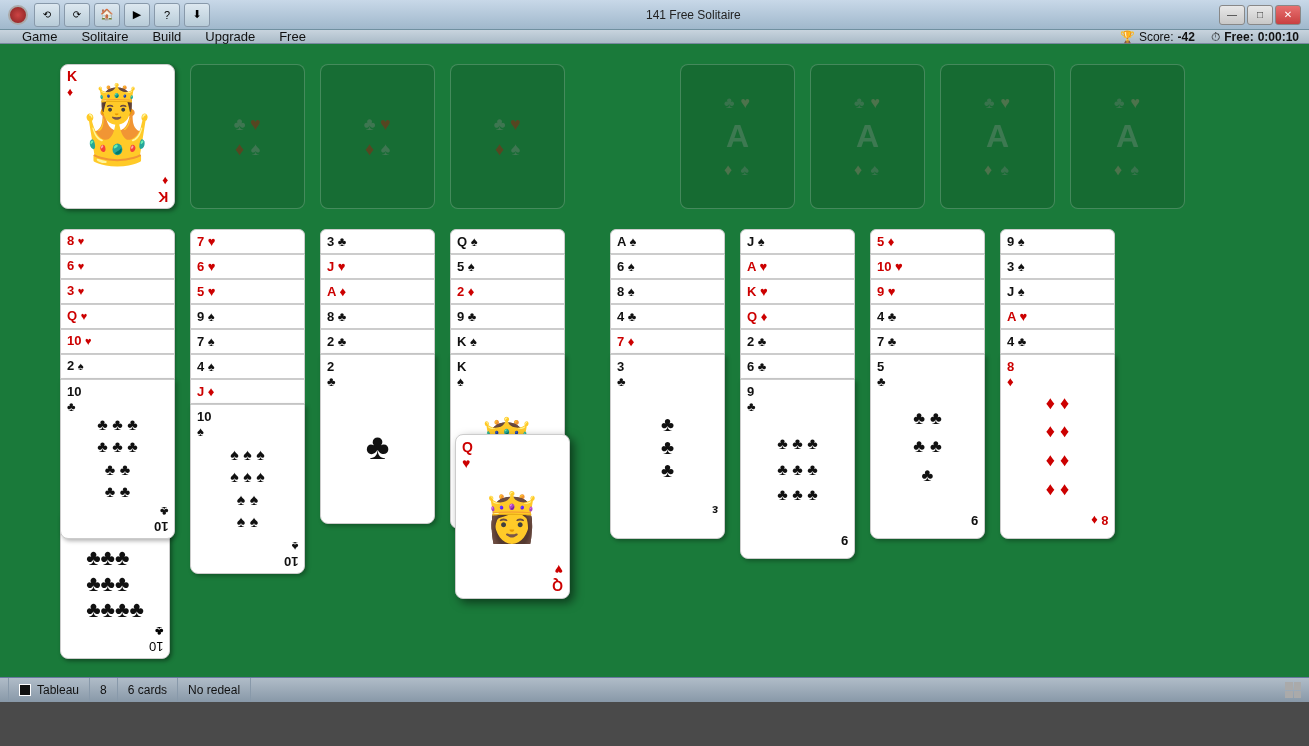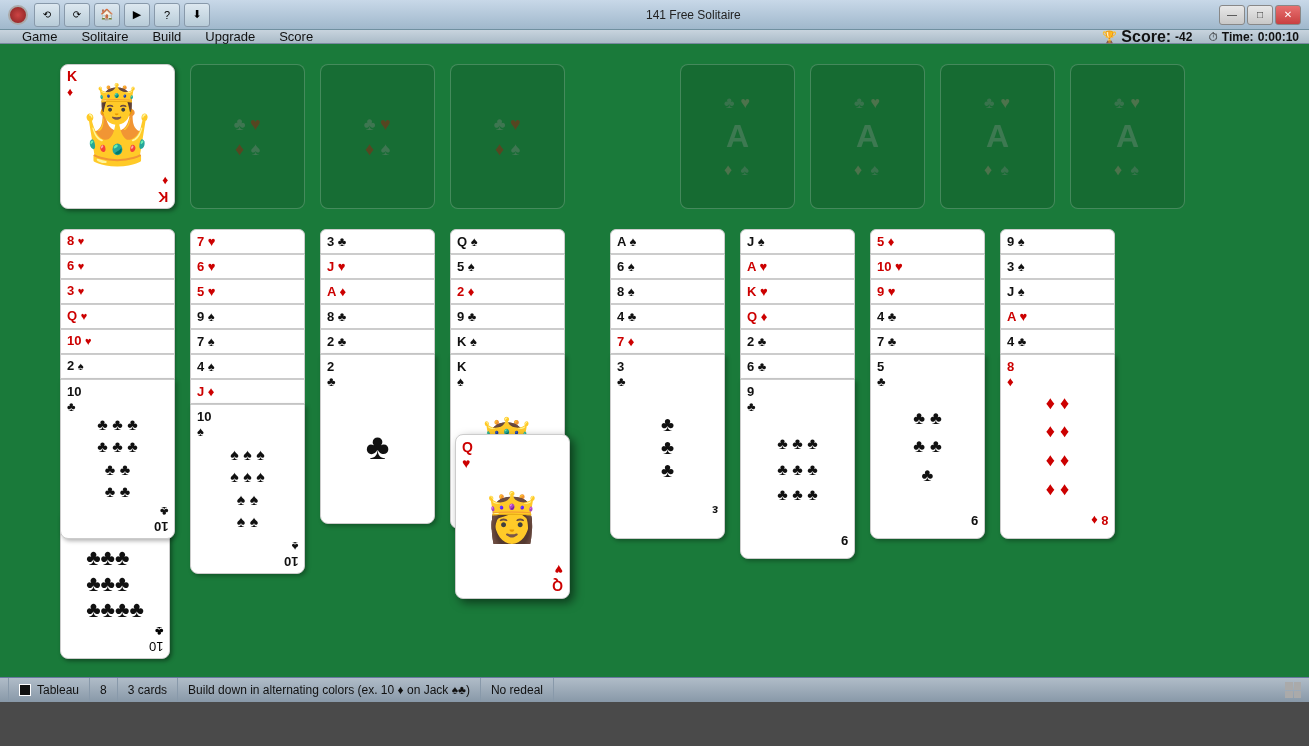--- a/index.html
+++ b/index.html
@@ -229,32 +229,32 @@
     <div class="win-btn close">✕</div>
   </div>
 </div>
 
 <div style="position:relative; height:14px; background:linear-gradient(to bottom,#c8d4de,#aabbc8); border-bottom:1px solid #7888a0; display:flex; align-items:flex-start;">
   <div id="menubar" style="display:flex; align-items:center; padding:0 10px; gap:0; background:transparent; border:none; height:100%;">
     <div class="menu-item">Game</div>
     <div class="menu-item">Solitaire</div>
     <div class="menu-item">Build</div>
     <div class="menu-item">Upgrade</div>
-    <div class="menu-item">Score</div>
+    <div class="menu-item">Free</div>
   </div>
 
   <div id="scorebar" style="position:absolute;right:10px;top:50%;transform:translateY(-50%);display:flex;gap:16px;align-items:center;">
     <div class="score-item">
       <span style="font-size:12px;">🏆</span>
-      <span style="font-size:16px;font-weight:bold;">Score:</span>
+      <span style="font-size:12px;font-weight:normal;">Score:</span>
       <span style="font-size:12px;font-weight:bold;">-42</span>
     </div>
     <div class="score-item">
       <span style="font-size:12px;">⏱</span>
-      <span style="font-size:12px;font-weight:bold;">Time:</span>
+      <span style="font-size:12px;font-weight:bold;">Free:</span>
       <span style="font-size:12px;font-weight:bold;">0:00:10</span>
     </div>
   </div>
 </div>
 
 <div id="gamearea">
 
   <div class="card king-card" style="left:60px; top:20px; width:115px; height:145px;">
     <div class="card-top-left red">K<br><span style="font-size:12px;">♦</span></div>
     <div class="card-bottom-right red">K<br><span style="font-size:12px;">♦</span></div>
@@ -562,24 +562,21 @@
 
 <div id="statusbar">
   <div class="status-seg">
     <span style="width:12px;height:12px;background:#111;display:inline-block;margin-right:6px;border:1px solid #fff;"></span>
     <span>Tableau</span>
   </div>
   <div class="status-seg">
     <span>8</span>
   </div>
   <div class="status-seg">
-    <span>3 cards</span>
-  </div>
-  <div class="status-seg">
-    <span>Build down in alternating colors (ex. 10 ♦ on Jack ♠♣)</span>
+    <span>6 cards</span>
   </div>
   <div class="status-seg">
     <span>No redeal</span>
   </div>
   <div style="margin-left:auto;width:16px;height:16px;display:grid;grid-template-columns:1fr 1fr;gap:1px;">
     <div style="background:#aaa;"></div>
       <div style="background:#aaa;"></div>
     <div style="background:#aaa;"></div>
       <div style="background:#aaa;"></div>
   </div>

